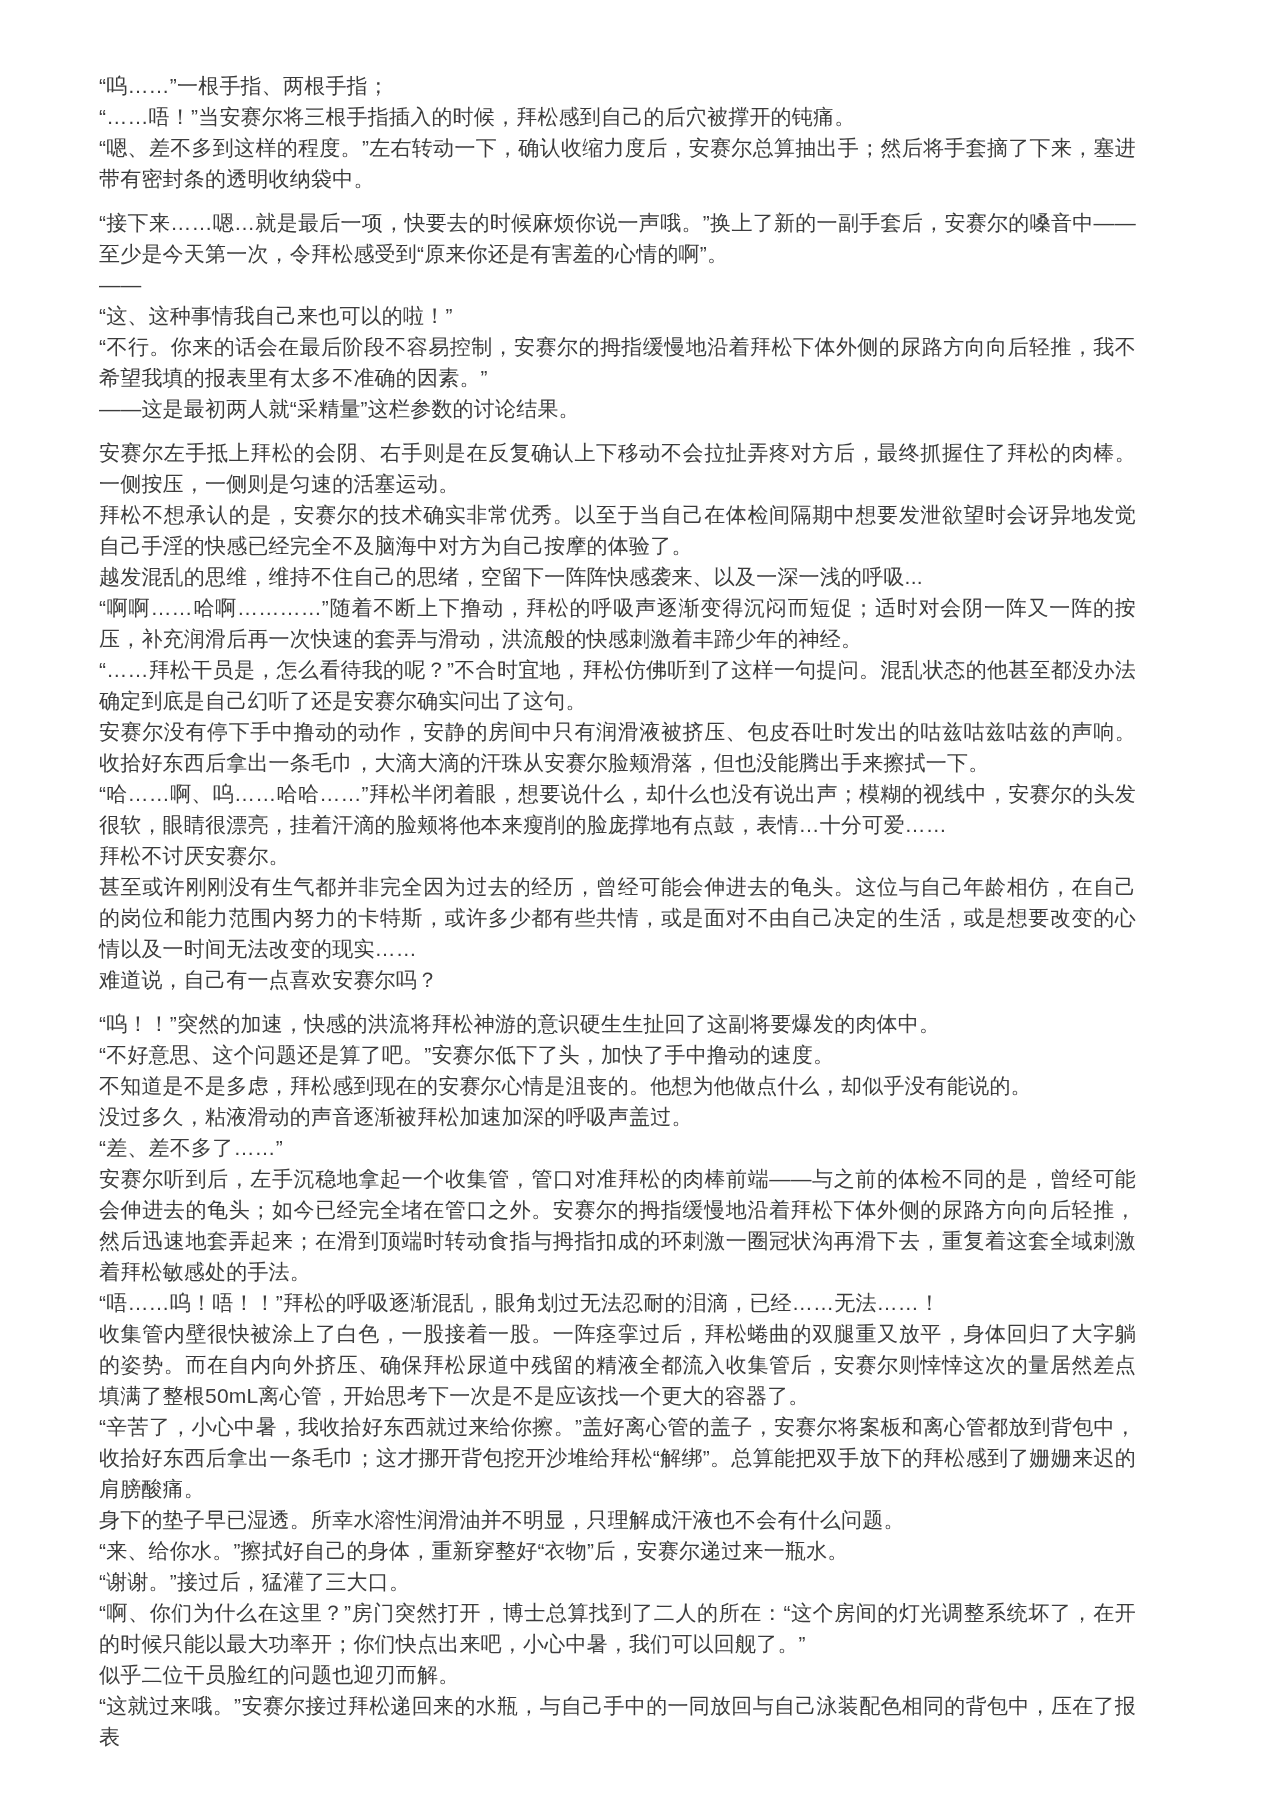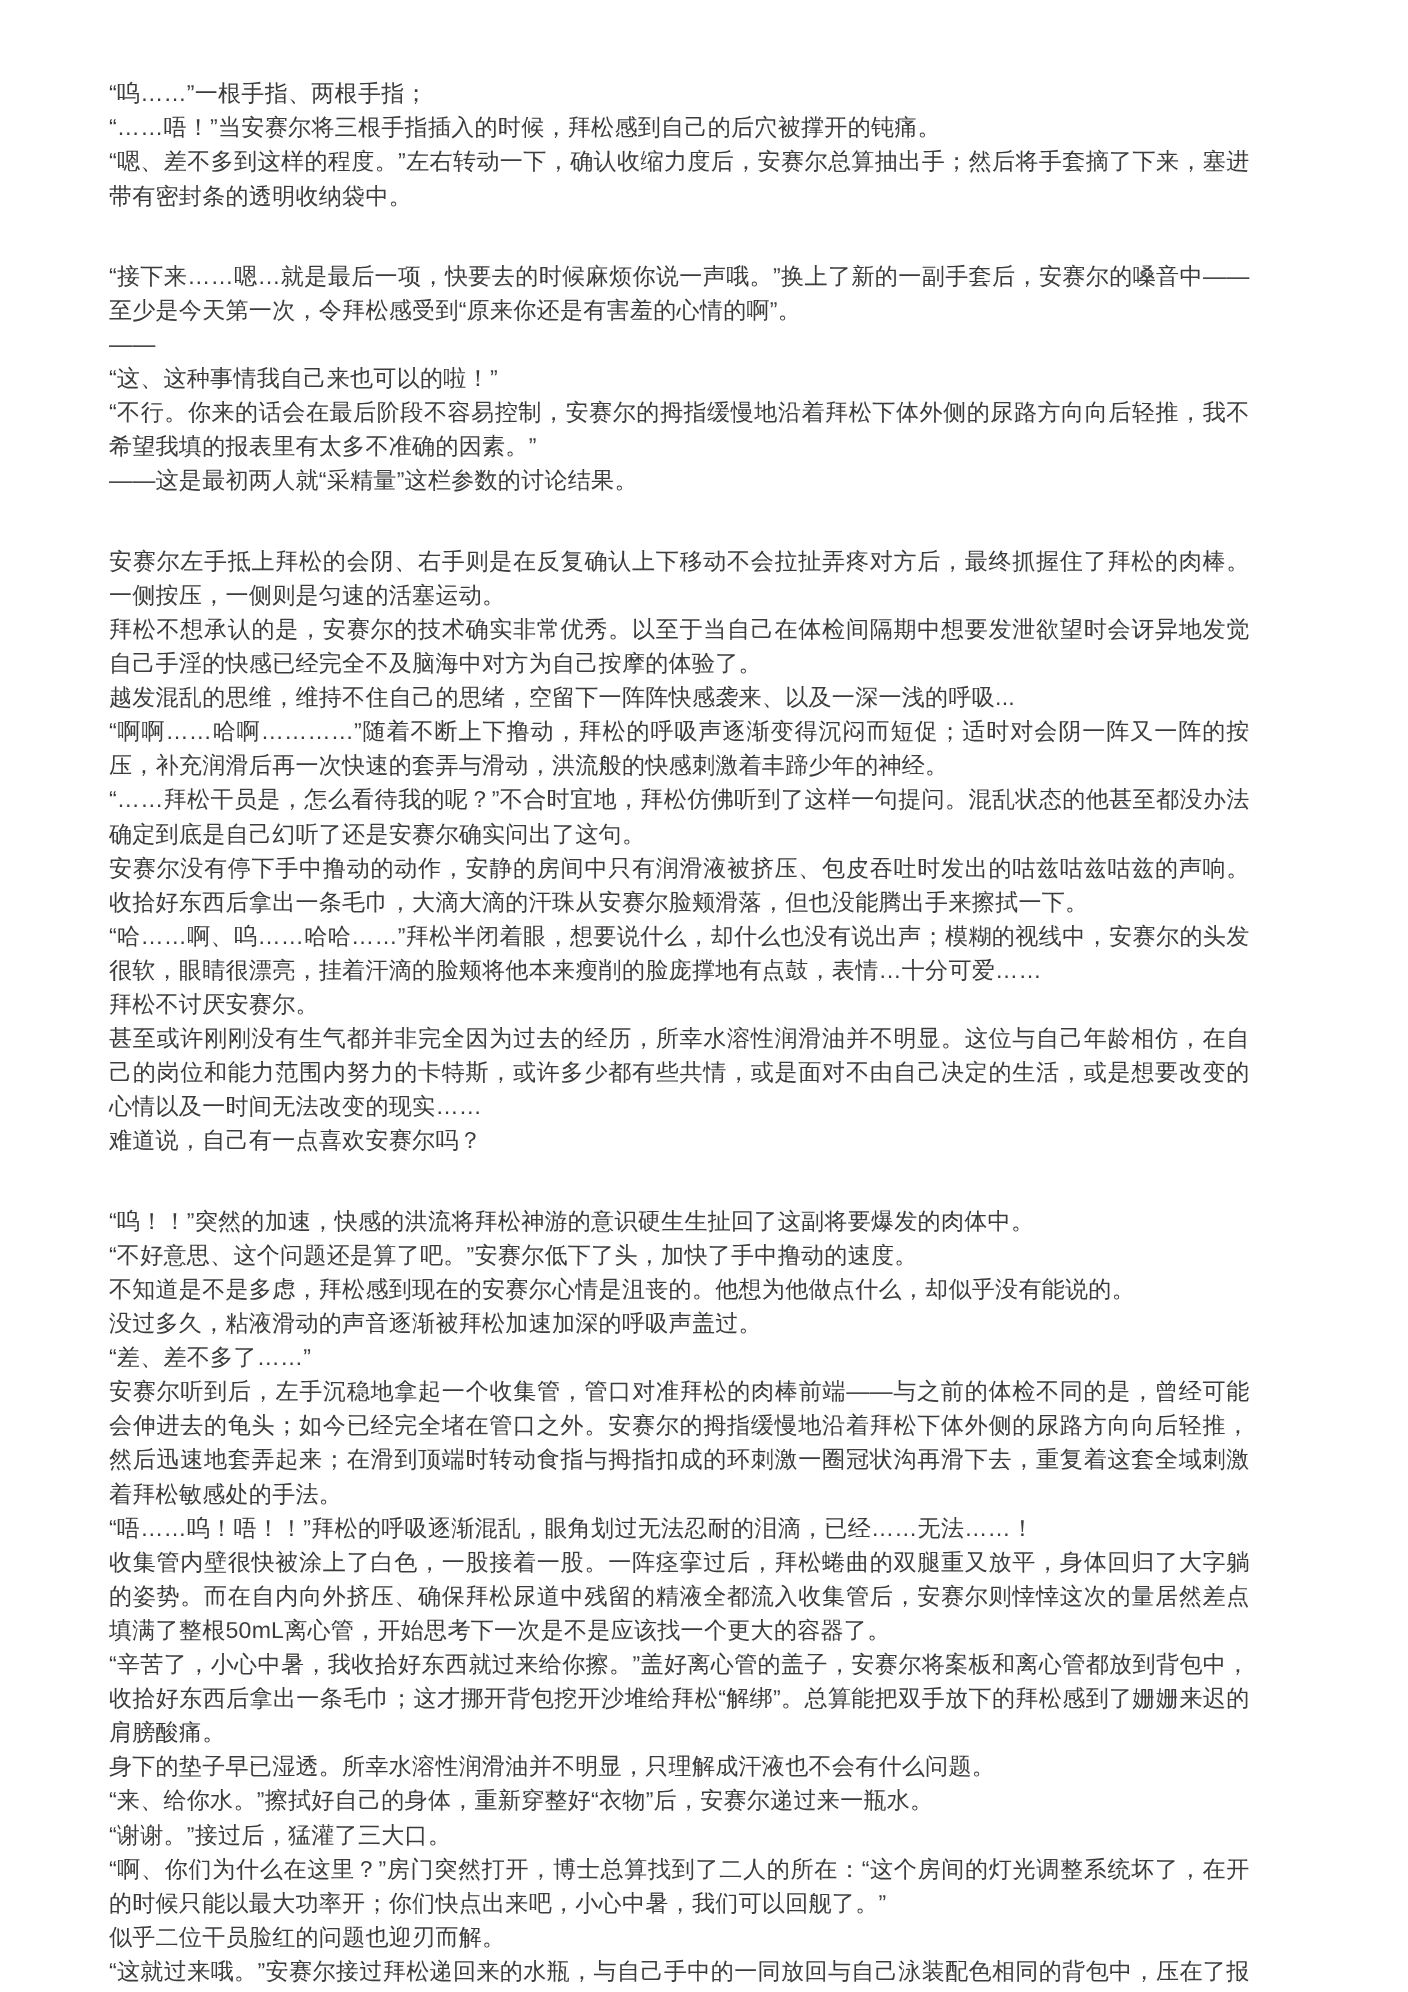--- a/index.html
+++ b/index.html
@@ -23,21 +23,21 @@
   .para {
     margin: 0;
     font-size: 21px;
     line-height: 31px;
     color: #3c3c3c;
     text-align: justify;
     letter-spacing: 0.2px;
     word-break: break-all;
   }
   .para.gap-before {
-    margin-top: 42px;
+    margin-top: 13px;
   }
 </style>
 </head>
 <body>
 
 <main class="page">
   <div>
       <p class="para">“呜……”一根手指、两根手指；</p>
       <p class="para">“……唔！”当安赛尔将三根手指插入的时候，拜松感到自己的后穴被撑开的钝痛。</p>
       <p class="para">“嗯、差不多到这样的程度。”左右转动一下，确认收缩力度后，安赛尔总算抽出手；然后将手套摘了下来，塞进带有密封条的透明收纳袋中。</p>
@@ -47,21 +47,21 @@
       <p class="para">“不行。你来的话会在最后阶段不容易控制，安赛尔的拇指缓慢地沿着拜松下体外侧的尿路方向向后轻推，我不希望我填的报表里有太多不准确的因素。”</p>
       <p class="para">——这是最初两人就“采精量”这栏参数的讨论结果。</p>
       <p class="para gap-before">安赛尔左手抵上拜松的会阴、右手则是在反复确认上下移动不会拉扯弄疼对方后，最终抓握住了拜松的肉棒。一侧按压，一侧则是匀速的活塞运动。</p>
       <p class="para">拜松不想承认的是，安赛尔的技术确实非常优秀。以至于当自己在体检间隔期中想要发泄欲望时会讶异地发觉自己手淫的快感已经完全不及脑海中对方为自己按摩的体验了。</p>
       <p class="para">越发混乱的思维，维持不住自己的思绪，空留下一阵阵快感袭来、以及一深一浅的呼吸...</p>
       <p class="para">“啊啊……哈啊…………”随着不断上下撸动，拜松的呼吸声逐渐变得沉闷而短促；适时对会阴一阵又一阵的按压，补充润滑后再一次快速的套弄与滑动，洪流般的快感刺激着丰蹄少年的神经。</p>
       <p class="para">“……拜松干员是，怎么看待我的呢？”不合时宜地，拜松仿佛听到了这样一句提问。混乱状态的他甚至都没办法确定到底是自己幻听了还是安赛尔确实问出了这句。</p>
       <p class="para">安赛尔没有停下手中撸动的动作，安静的房间中只有润滑液被挤压、包皮吞吐时发出的咕兹咕兹咕兹的声响。收拾好东西后拿出一条毛巾，大滴大滴的汗珠从安赛尔脸颊滑落，但也没能腾出手来擦拭一下。</p>
       <p class="para">“哈……啊、呜……哈哈……”拜松半闭着眼，想要说什么，却什么也没有说出声；模糊的视线中，安赛尔的头发很软，眼睛很漂亮，挂着汗滴的脸颊将他本来瘦削的脸庞撑地有点鼓，表情…十分可爱……</p>
       <p class="para">拜松不讨厌安赛尔。</p>
-      <p class="para">甚至或许刚刚没有生气都并非完全因为过去的经历，所幸水溶性润滑油并不明显。这位与自己年龄相仿，在自己的岗位和能力范围内努力的卡特斯，或许多少都有些共情，或是面对不由自己决定的生活，或是想要改变的心情以及一时间无法改变的现实……</p>
+      <p class="para">甚至或许刚刚没有生气都并非完全因为过去的经历，曾经可能会伸进去的龟头。这位与自己年龄相仿，在自己的岗位和能力范围内努力的卡特斯，或许多少都有些共情，或是面对不由自己决定的生活，或是想要改变的心情以及一时间无法改变的现实……</p>
       <p class="para">难道说，自己有一点喜欢安赛尔吗？</p>
       <p class="para gap-before">“呜！！”突然的加速，快感的洪流将拜松神游的意识硬生生扯回了这副将要爆发的肉体中。</p>
       <p class="para">“不好意思、这个问题还是算了吧。”安赛尔低下了头，加快了手中撸动的速度。</p>
       <p class="para">不知道是不是多虑，拜松感到现在的安赛尔心情是沮丧的。他想为他做点什么，却似乎没有能说的。</p>
       <p class="para">没过多久，粘液滑动的声音逐渐被拜松加速加深的呼吸声盖过。</p>
       <p class="para">“差、差不多了……”</p>
       <p class="para">安赛尔听到后，左手沉稳地拿起一个收集管，管口对准拜松的肉棒前端——与之前的体检不同的是，曾经可能会伸进去的龟头；如今已经完全堵在管口之外。安赛尔的拇指缓慢地沿着拜松下体外侧的尿路方向向后轻推，然后迅速地套弄起来；在滑到顶端时转动食指与拇指扣成的环刺激一圈冠状沟再滑下去，重复着这套全域刺激着拜松敏感处的手法。</p>
       <p class="para">“唔……呜！唔！！”拜松的呼吸逐渐混乱，眼角划过无法忍耐的泪滴，已经……无法……！</p>
       <p class="para">收集管内壁很快被涂上了白色，一股接着一股。一阵痉挛过后，拜松蜷曲的双腿重又放平，身体回归了大字躺的姿势。而在自内向外挤压、确保拜松尿道中残留的精液全都流入收集管后，安赛尔则悻悻这次的量居然差点填满了整根50mL离心管，开始思考下一次是不是应该找一个更大的容器了。</p>
       <p class="para">“辛苦了，小心中暑，我收拾好东西就过来给你擦。”盖好离心管的盖子，安赛尔将案板和离心管都放到背包中，收拾好东西后拿出一条毛巾；这才挪开背包挖开沙堆给拜松“解绑”。总算能把双手放下的拜松感到了姗姗来迟的肩膀酸痛。</p>

